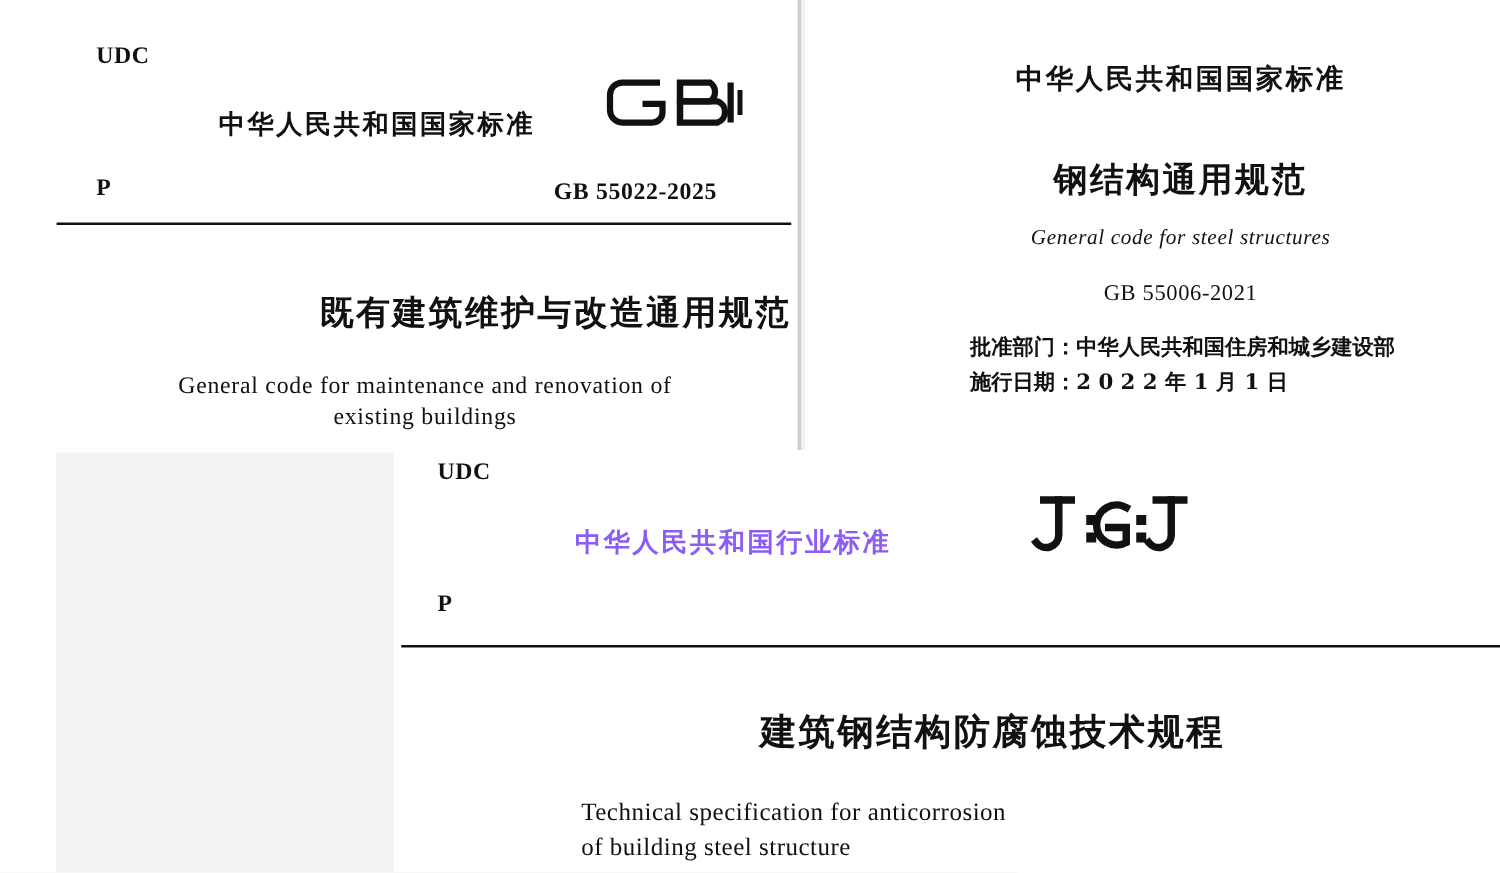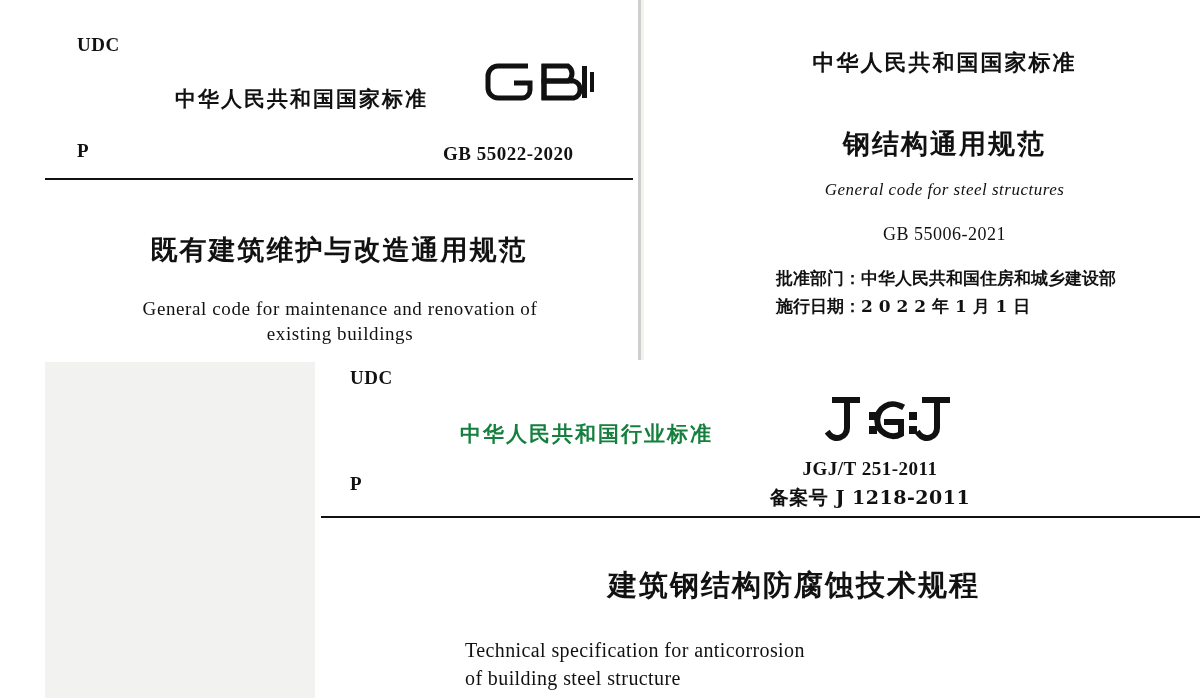--- a/index.html
+++ b/index.html
@@ -94,21 +94,21 @@
     top: 178px;
     width: 588px;
     height: 0;
     border-top: 2px solid #111;
   }
   #doc-gb55022 .title-cn {
     position: absolute;
     left: 0;
     top: 250px;
     width: 588px;
-    text-align: center;
+    text-align: right;
     font-size: 27px;
     letter-spacing: 2px;
     color: #111;
     transform: translateY(-50%);
   }
   #doc-gb55022 .title-en {
     position: absolute;
     left: 60px;
     top: 296px;
     width: 470px;
@@ -204,21 +204,21 @@
     font-size: 19px;
     font-weight: 700;
     color: #111;
   }
   #doc-jgj .cn-industry {
     position: absolute;
     left: 145px;
     top: 60px;
     font-size: 21px;
     letter-spacing: 2px;
-    color: #15803d;
+    color: #8b5cf6;
   }
   #doc-jgj .jgj-logo {
     position: absolute;
     left: 502px;
     top: 32px;
     width: 135px;
     height: 58px;
   }
   #doc-jgj .std-no {
     position: absolute;
@@ -312,21 +312,21 @@
           <path d="M62 27 H92 A9 9 0 0 1 92 44 H62 Z"></path>
           <path d="M62 10 V46"></path>
         </g>
         <g fill="#111">
           <rect x="100" y="12" width="5" height="32"></rect>
           <rect x="108" y="18" width="4" height="20"></rect>
         </g>
       </svg>
     </div>
 
-    <div class="std-no en-serif">GB 55022-2020</div>
+    <div class="std-no en-serif">GB 55022-2025</div>
 
     <div class="rule"></div>
 
     <div class="title-cn cn-serif">既有建筑维护与改造通用规范</div>
 
     <div class="title-en en-serif">
       <div>General code for maintenance and renovation of</div>
       <div>existing buildings</div>
     </div>
   </div>
@@ -366,24 +366,20 @@
         </g>
         <g fill="#111">
           <rect x="52" y="20" width="8" height="8"></rect>
           <rect x="52" y="34" width="8" height="8"></rect>
           <rect x="92" y="20" width="8" height="8"></rect>
           <rect x="92" y="34" width="8" height="8"></rect>
         </g>
       </svg>
     </div>
 
-    <div class="std-no en-serif">
-      <div>JGJ/T 251-2011</div>
-      <div class="cn-serif">备案号 J 1218-2011</div>
-    </div>
 
     <div class="rule"></div>
 
     <div class="title-cn cn-serif">建筑钢结构防腐蚀技术规程</div>
 
     <div class="title-en en-serif">
       <div>Technical specification for anticorrosion</div>
       <div>of building steel structure</div>
     </div>
   </div>

